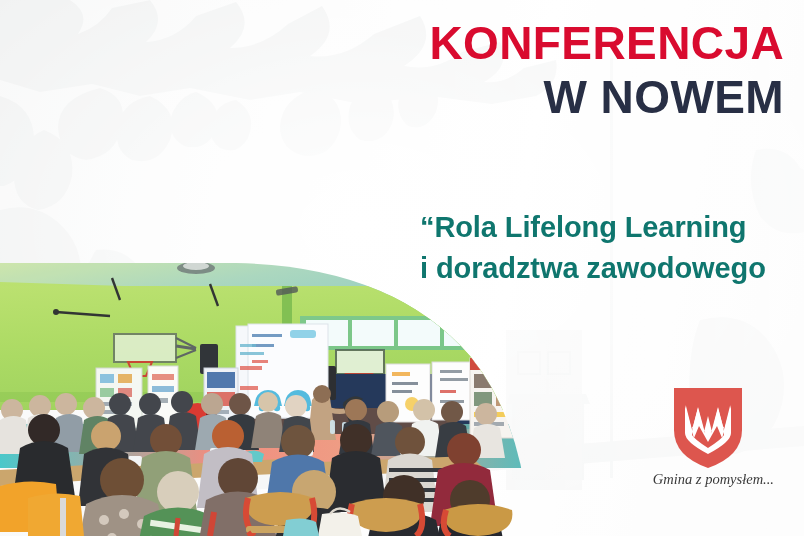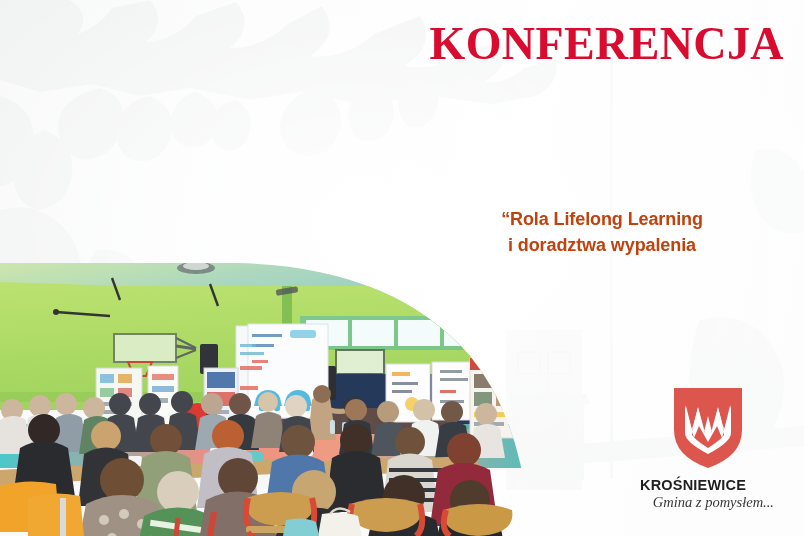--- a/index.html
+++ b/index.html
@@ -31,21 +31,21 @@
   }
   .bg-leaves svg { width: 100%; height: 100%; display: block; }
 
   
   .headline {
     position: absolute;
     left: 404px;
     top: 20px;
     width: 380px;
     text-align: right;
-    font-family: Liberation Serif, serif;
+    font-family: Liberation Sans, sans-serif;
     font-weight: bold;
     line-height: 1.04;
     letter-spacing: 0.4px;
   }
   .headline .l1 {
     display: block;
     font-size: 46px;
     color: #d90b2f;
   }
   .headline .l2 {
@@ -54,26 +54,26 @@
     color: #282f45;
     margin-top: 6px;
   }
 
   
   .subtitle {
     position: absolute;
     left: 420px;
     top: 207px;
     width: 364px;
-    text-align: center;
+    text-align: left;
     font-family: "Liberation Sans", sans-serif;
     font-weight: bold;
-    font-size: 18px;
+    font-size: 29px;
     line-height: 1.42;
-    color: #c2410c;
+    color: #0f766e;
     letter-spacing: -0.1px;
   }
   .subtitle span { display: block; }
 
   
   .photo-wrap {
     position: absolute;
     left: 0;
     top: 0;
     width: 560px;
@@ -180,25 +180,26 @@
       </g>
 
       <rect x="0" y="0" width="804" height="536" fill="url(#glow)"></rect>
       <rect x="420" y="0" width="384" height="536" fill="url(#fadeR)"></rect>
       <rect x="0" y="0" width="804" height="536" fill="#ffffff" opacity="0.42"></rect>
     </svg>
   </div>
 
   <div class="headline">
     <span class="l1">KONFERENCJA</span>
+    <span class="l2">W NOWEM</span>
   </div>
 
   <div class="subtitle">
     <span>“Rola Lifelong Learning</span>
-    <span>i doradztwa wypalenia</span>
+    <span>i doradztwa zawodowego</span>
   </div>
 
   <div class="photo-wrap">
     <svg viewBox="0 0 560 536" aria-hidden="true">
       <defs>
         <clipPath id="arcclip">
           <path d="M0 263 L236 263 Q392 266 470 356 Q524 422 530 536 L0 536 Z"></path>
         </clipPath>
         <linearGradient id="wallG" x1="0" y1="0" x2="0.2" y2="1">
           <stop offset="0%" stop-color="#b9e06c"></stop>
@@ -580,17 +581,16 @@
   <div class="logo">
     <svg class="shield" viewBox="0 0 72 84" aria-hidden="true">
       <path d="M2 2 H70 V44 Q70 70 36 82 Q2 70 2 44 Z" fill="#dd564e"></path>
       <path d="M14 20 L20 44 L26 22 L32 46 L36 30 L40 46 L46 22 L52 44 L58 20
                L58 46 Q58 54 36 66 Q14 54 14 46 Z
                M36 52 L28 36 L24 50 L20 40 L20 46 Q20 50 36 60 Q52 50 52 46 L52 40 L48 50 L44 36 Z" fill="#ffffff"></path>
       <path d="M13 19 L20 45 L26 21 L33 47 L36 33 L39 47 L46 21 L52 45 L59 19
                L59 47 Q59 56 36 68 Q13 56 13 47 Z" fill="#ffffff"></path>
       <path d="M36 56 L27 40 L22 52 L20 46 L20 49 Q22 53 36 62 Q50 53 52 49 L52 46 L50 52 L45 40 Z" fill="#dd564e"></path>
     </svg>
-    <div class="logo-name">KROŚNIEWICE</div>
     <div class="logo-tag">Gmina z pomysłem...</div>
   </div>
 
 </div>
 
 </body></html>

